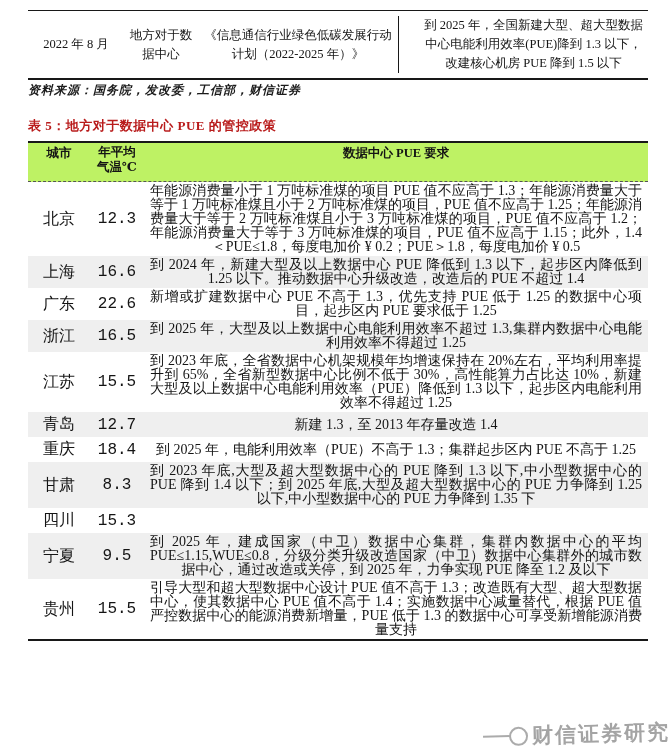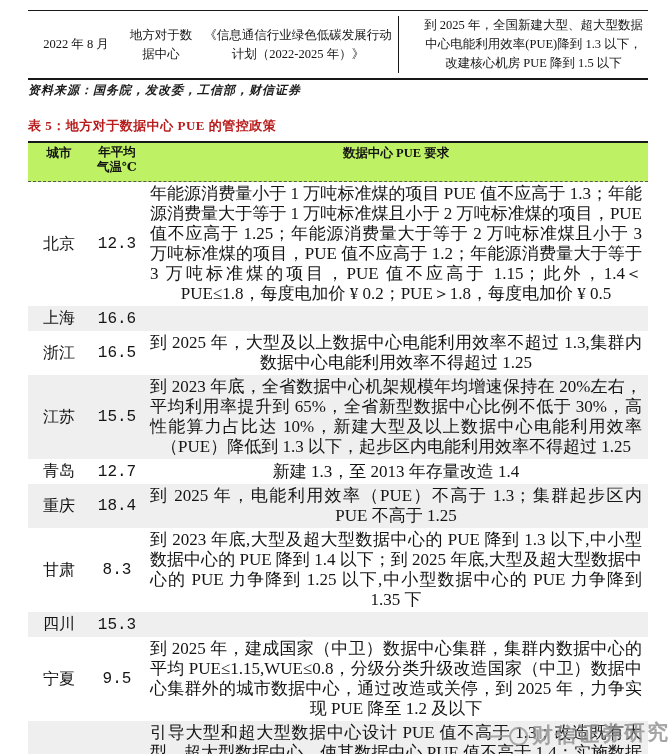--- a/index.html
+++ b/index.html
@@ -52,21 +52,21 @@
   }
   .cell{box-sizing:border-box;}
   .city{width:62px;flex:none;text-align:center;}
   .temp{width:54px;flex:none;text-align:center;}
   .req{flex:1;text-align:center;padding:0 6px;}
   .temp-2line{display:flex;flex-direction:column;line-height:15px;}
   .trow{display:flex;align-items:center;padding:2px 0;}
   .trow:nth-child(even){background:#efefef;}
   .trow .city,.trow .temp{font-size:16px;font-family:Liberation Mono, monospace;}
   .trow .req{
-    font-size:17px;line-height:20px;
+    font-size:14px;line-height:14px;
     text-align:justify;text-align-last:center;
   }
   
   .watermark{
     position:absolute;right:2px;bottom:6px;
     display:flex;align-items:center;gap:4px;
     color:#8e8e8e;opacity:.8;
     font-size:21px;font-weight:bold;letter-spacing:2px;
     font-family:"Liberation Sans","DejaVu Sans",sans-serif;
     transform:rotate(-1.5deg);
@@ -110,22 +110,28 @@
     <div id="rows">
   <div class="trow">
     <div class="cell city">北京</div>
     <div class="cell temp">12.3</div>
     <div class="cell req">年能源消费量小于 1 万吨标准煤的项目 PUE 值不应高于 1.3；年能源消费量大于等于 1 万吨标准煤且小于 2 万吨标准煤的项目，PUE 值不应高于 1.25；年能源消费量大于等于 2 万吨标准煤且小于 3 万吨标准煤的项目，PUE 值不应高于 1.2；年能源消费量大于等于 3 万吨标准煤的项目，PUE 值不应高于 1.15；此外，1.4＜PUE≤1.8，每度电加价 ¥ 0.2；PUE＞1.8，每度电加价 ¥ 0.5</div>
   </div>
 
   <div class="trow">
     <div class="cell city">上海</div>
     <div class="cell temp">16.6</div>
+    <div class="cell req">到 2024 年，新建大型及以上数据中心 PUE 降低到 1.3 以下，起步区内降低到 1.25 以下。推动数据中心升级改造，改造后的 PUE 不超过 1.4</div>
   </div>
 
+  <div class="trow">
+    <div class="cell city">广东</div>
+    <div class="cell temp">22.6</div>
+    <div class="cell req">新增或扩建数据中心 PUE 不高于 1.3，优先支持 PUE 低于 1.25 的数据中心项目，起步区内 PUE 要求低于 1.25</div>
+  </div>
 
   <div class="trow">
     <div class="cell city">浙江</div>
     <div class="cell temp">16.5</div>
     <div class="cell req">到 2025 年，大型及以上数据中心电能利用效率不超过 1.3,集群内数据中心电能利用效率不得超过 1.25</div>
   </div>
 
   <div class="trow">
     <div class="cell city">江苏</div>
     <div class="cell temp">15.5</div>

